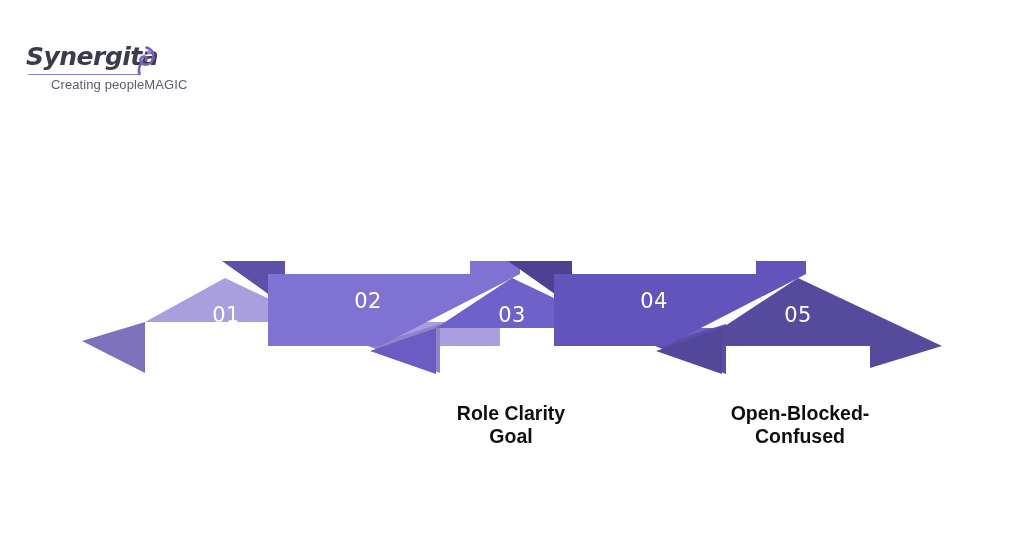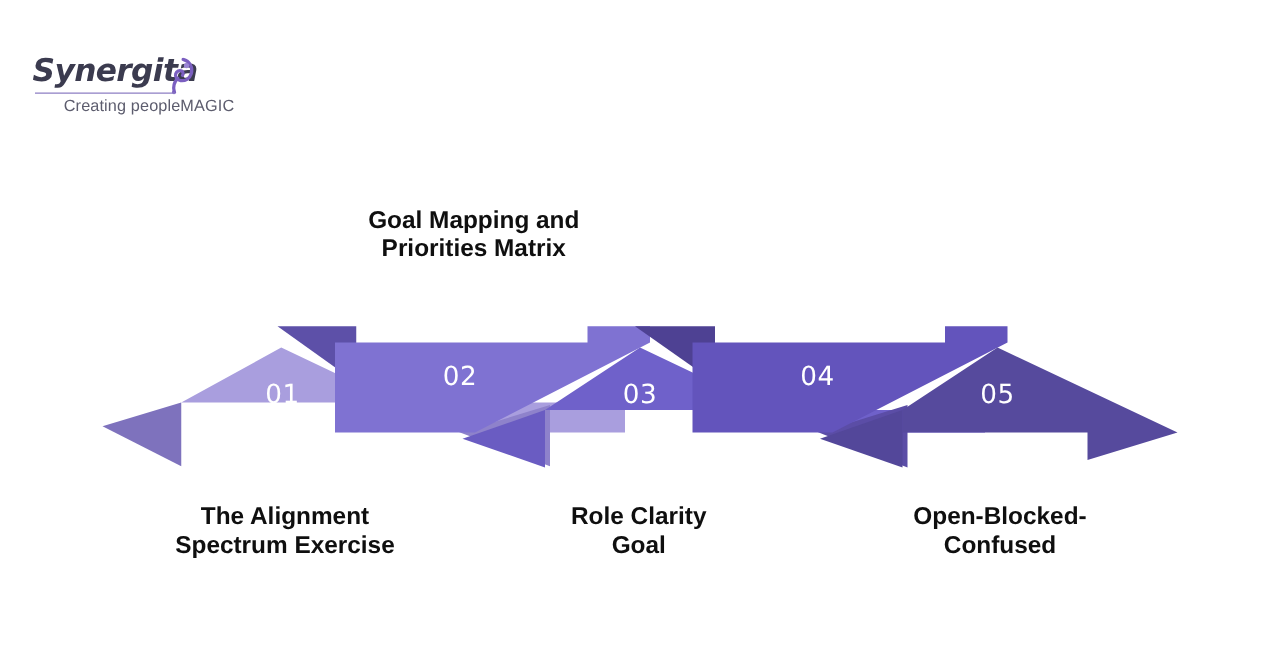--- a/index.html
+++ b/index.html
@@ -123,23 +123,19 @@
 
       <g>
         <path d="M656 335 L722 312 L722 358 Z" fill="#53479a"></path>
         <path d="M722 312 L798 262 L942 330 L870 352 L870 330 L722 330 Z" fill="#564a9d"></path>
         <text class="seg-num" x="798" y="306">05</text>
       </g>
 
     </svg>
   </div>
 
-  <div class="cap cap-top-1">Goal Mapping and
-Priorities Matrix</div>
 
-  <div class="cap cap-bot-1">The Alignment
-Spectrum Exercise</div>
   <div class="cap cap-bot-2">Role Clarity
 Goal</div>
   <div class="cap cap-bot-3">Open-Blocked-
 Confused</div>
 
 </div>
 
 </body></html>

